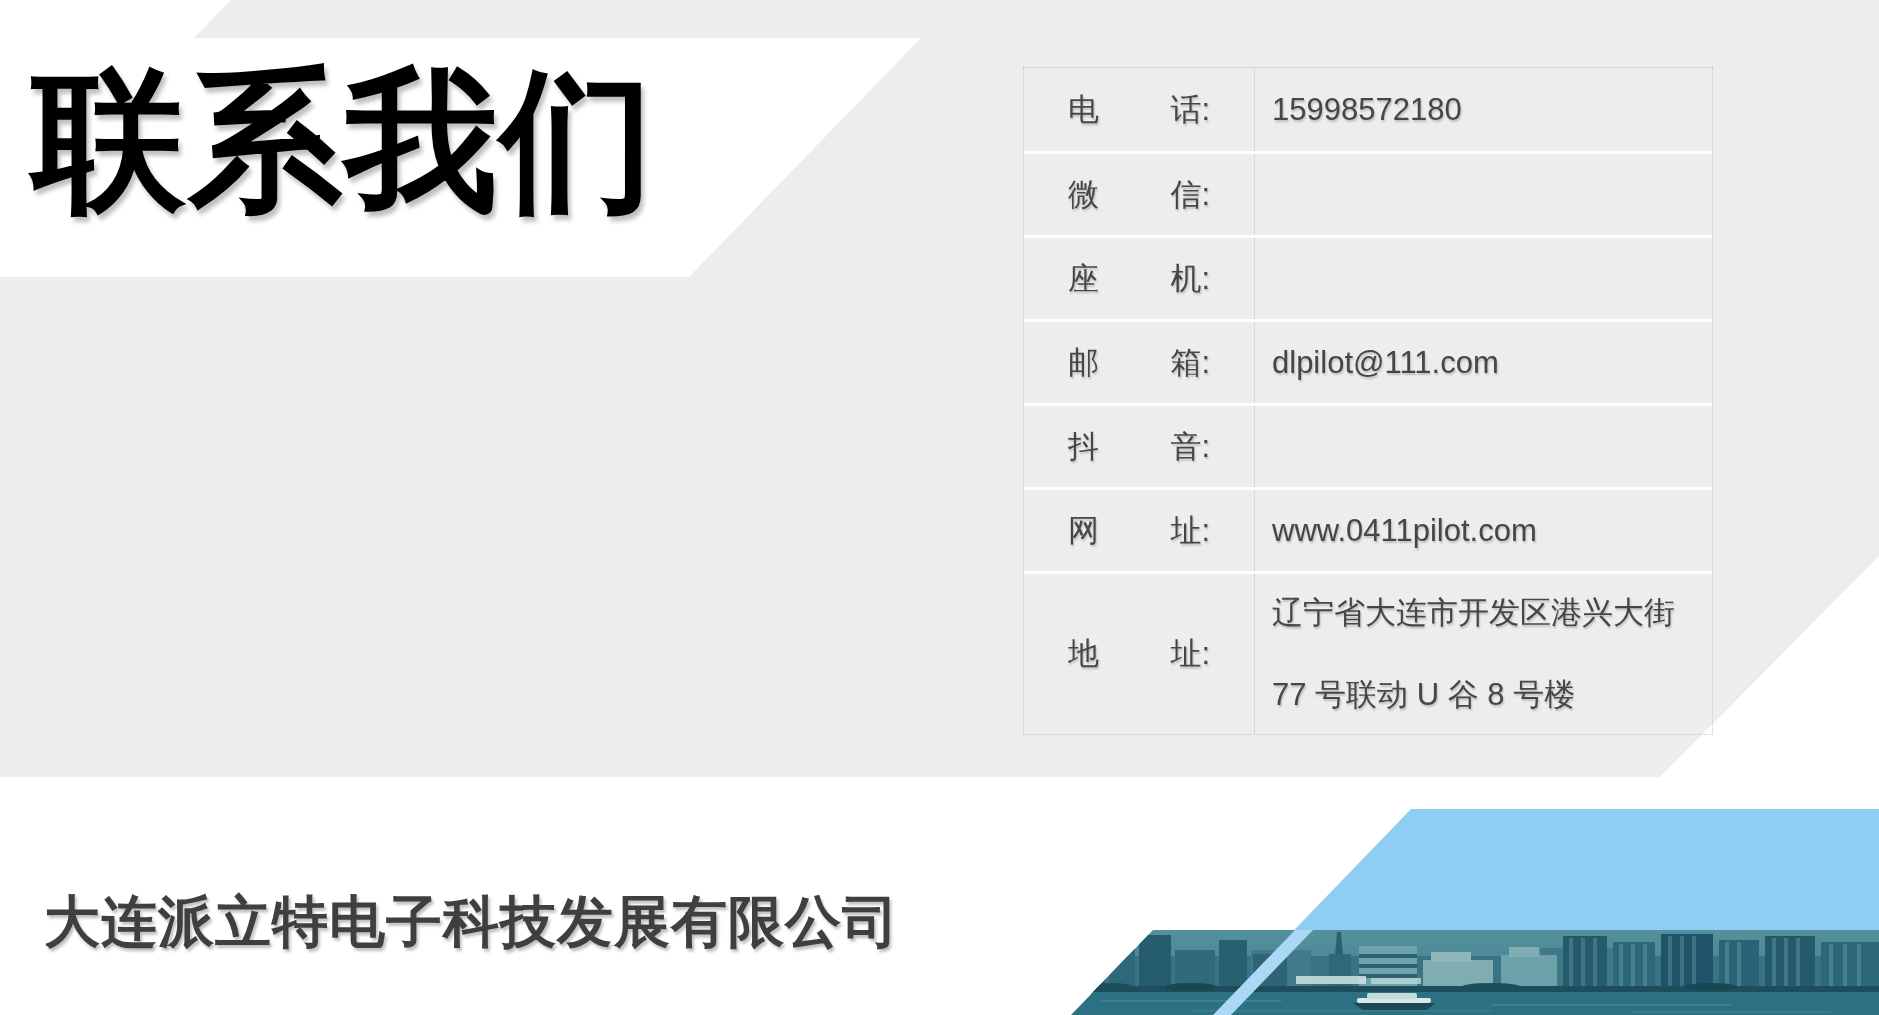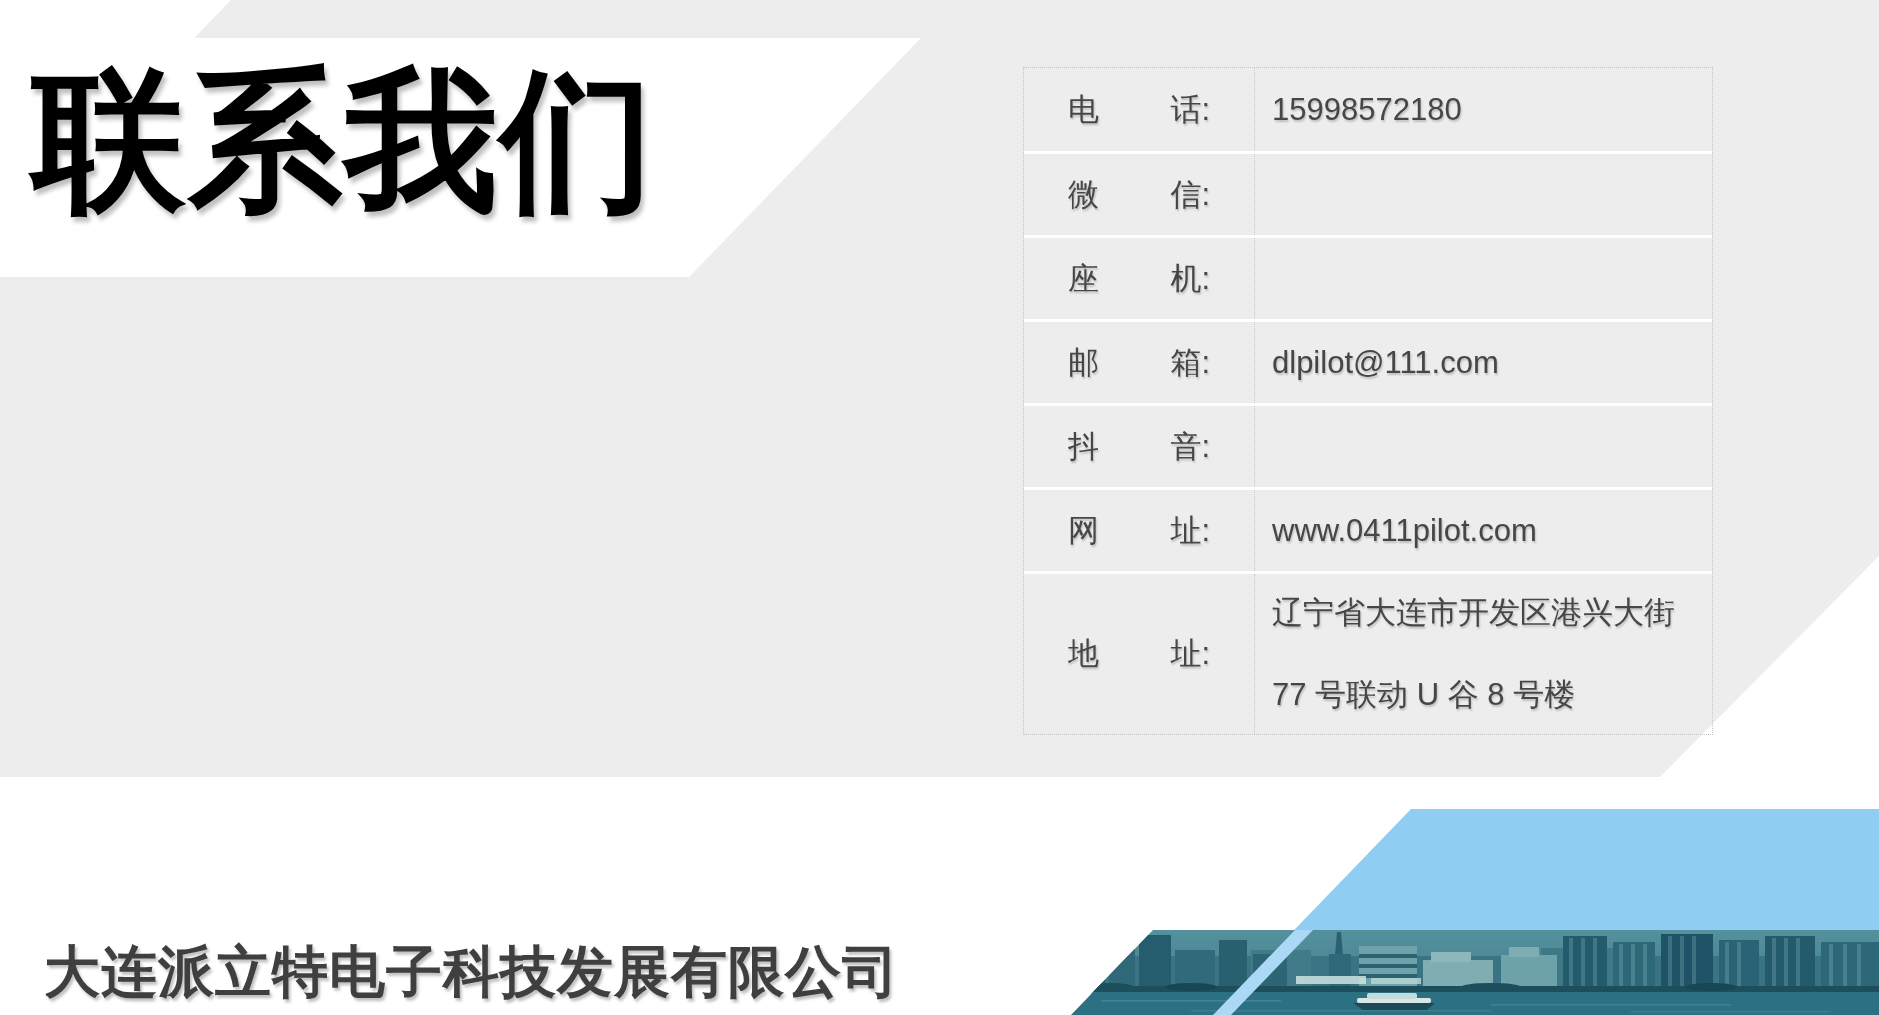--- a/index.html
+++ b/index.html
@@ -45,21 +45,21 @@
     width:231px; flex:0 0 231px;
     border-right:1px dotted #c6c6c6;
     display:flex; align-items:center; justify-content:space-between;
     padding:0 44px;
   }
   .ct-value { flex:1; display:flex; align-items:center; padding-left:17px;text-align:right; }
   .ct-value-multi { flex:1; display:flex; flex-direction:column; justify-content:center; padding-left:17px; line-height:82px; }
 
   
   .company-name {
-    position:absolute; left:44px; top:935px;
+    position:absolute; left:44px; top:885px;
     font-size:56px; font-weight:900; letter-spacing:1px;
     color:#3f3f3f; text-shadow:2px 3px 3px rgba(0,0,0,0.25);
     white-space:nowrap;
   }
 
   
   .blue-shape {
     position:absolute; left:1212px; top:809px; width:667px; height:206px;
     background:#8fcef2;
     clip-path:polygon(199px 0, 667px 0, 667px 206px, 0 206px);

